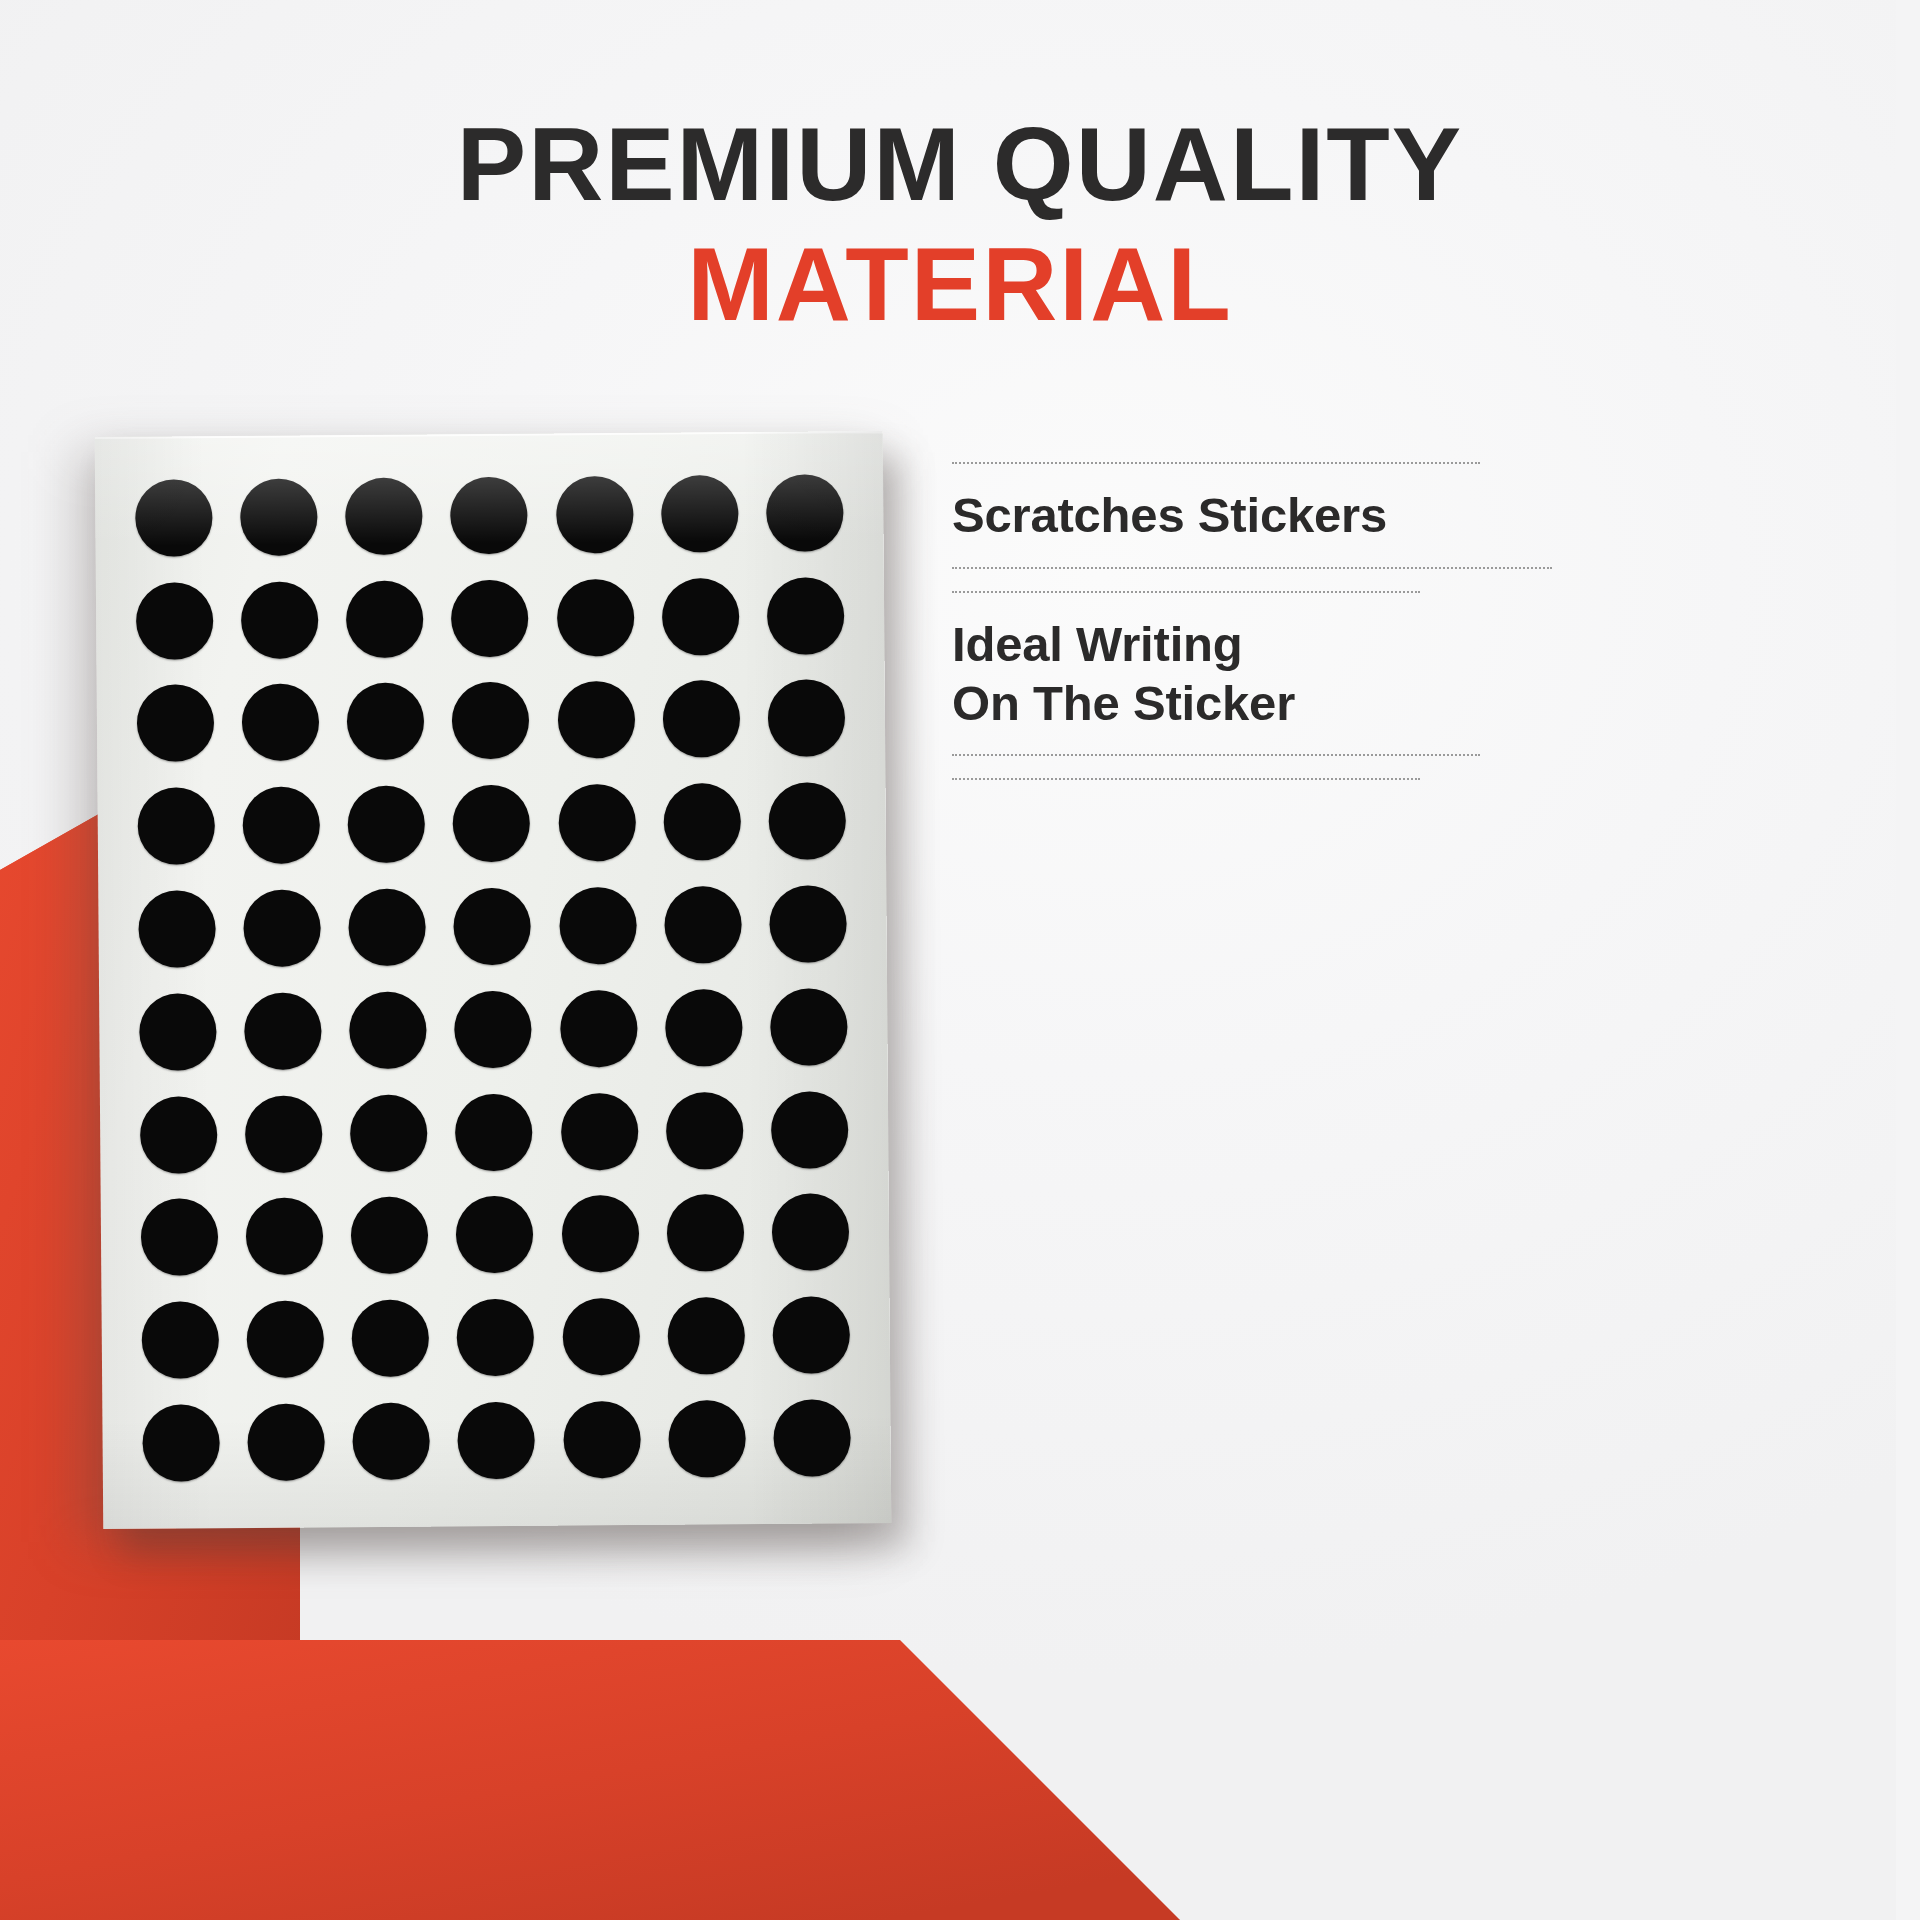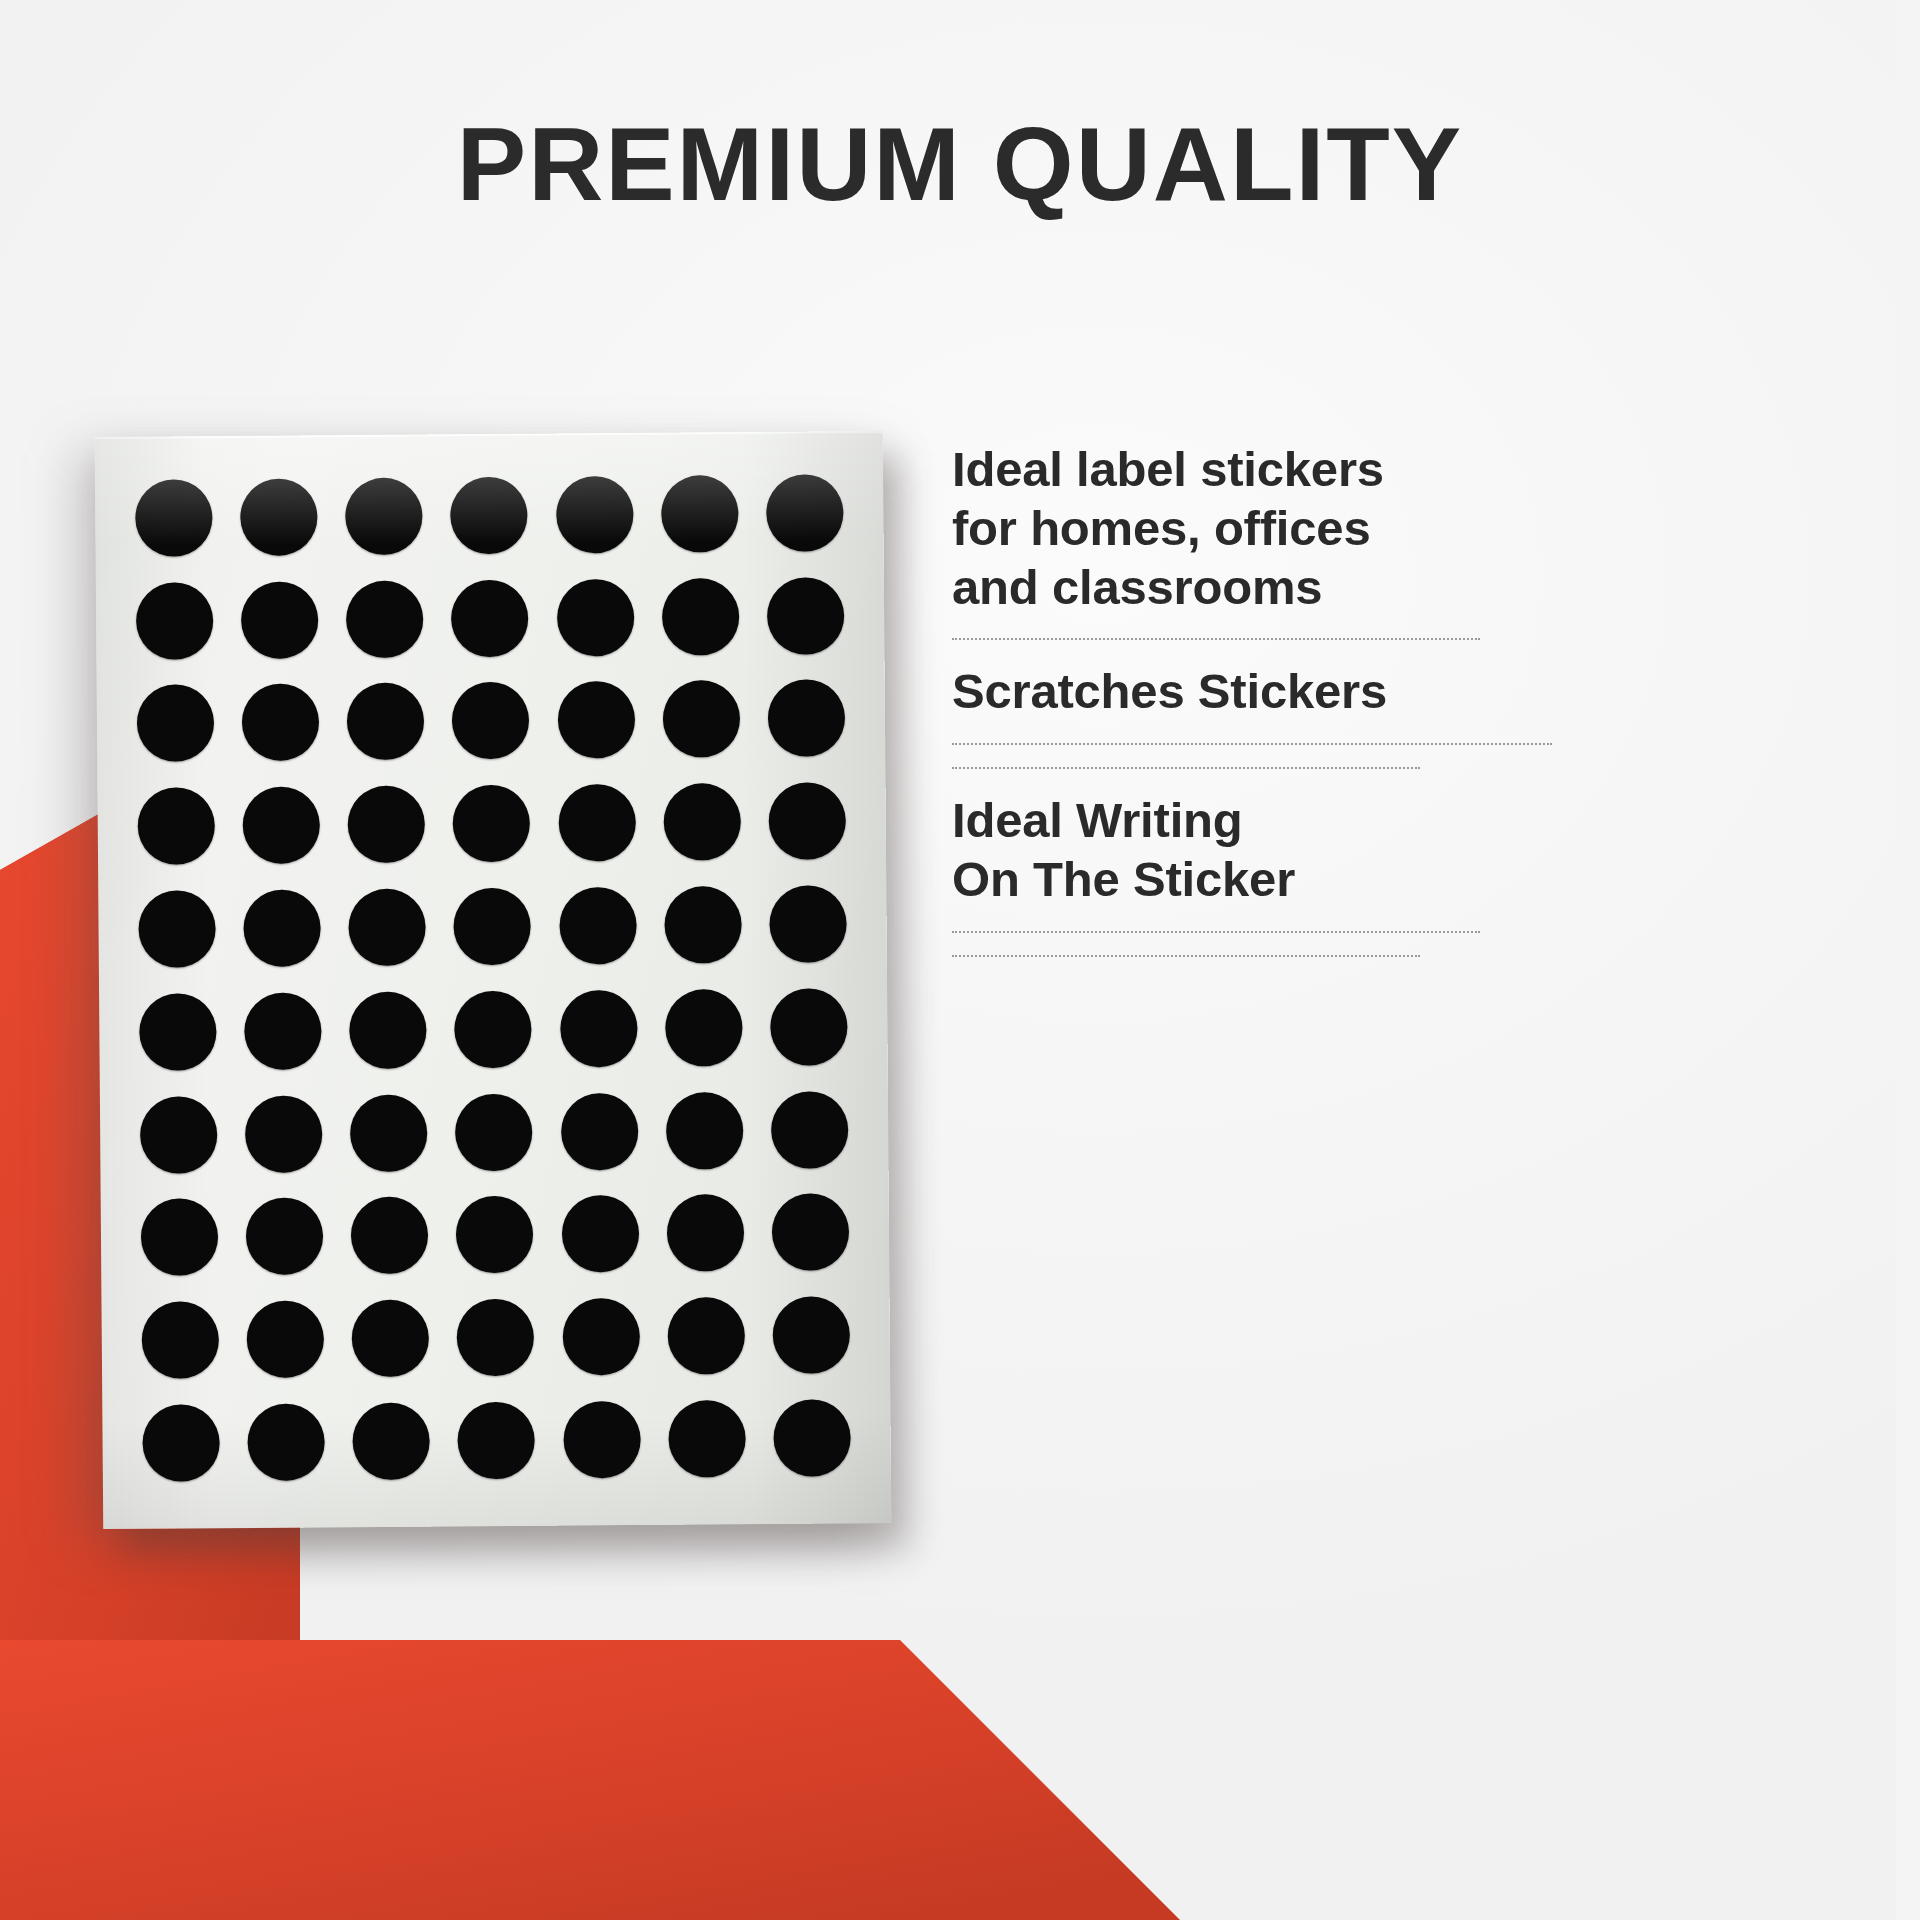--- a/index.html
+++ b/index.html
@@ -138,20 +138,21 @@
         <stop offset="100%" stop-color="#c63a24"></stop>
       </linearGradient>
     </defs>
     <path d="M 0,870 L 300,700 L 300,1640 L 1180,1920 L 0,1920 Z" fill="url(#redgrad)"></path>
     <path d="M 0,870 L 300,700 L 300,1920 L 0,1920 Z" fill="url(#redgrad)"></path>
     <path d="M 0,1640 L 900,1640 L 1180,1920 L 0,1920 Z" fill="url(#redgrad)"></path>
   </svg>
 
   <div class="headline">
     <span class="l1">PREMIUM QUALITY</span>
+    <span class="l2">MATERIAL</span>
   </div>
 
   <div class="sheet-shadow"></div>
   <div class="sheet">
     <div class="dot-grid">
       <div class="dot"></div>
         <div class="dot"></div>
         <div class="dot"></div>
         <div class="dot"></div>
         <div class="dot"></div>
@@ -218,25 +219,20 @@
         <div class="dot"></div>
         <div class="dot"></div>
         <div class="dot"></div>
         <div class="dot"></div>
         <div class="dot"></div>
     </div>
   </div>
 
   <div class="features">
 
-    <div class="feature">
-      <div class="txt">Ideal label stickers
-for homes, offices
-and classrooms</div>
-    </div>
     <div class="divider mid"></div>
 
     <div class="feature">
       <div class="txt">Scratches Stickers</div>
     </div>
     <div class="divider long"></div>
 
     <div class="divider short"></div>
 
     <div class="feature">

